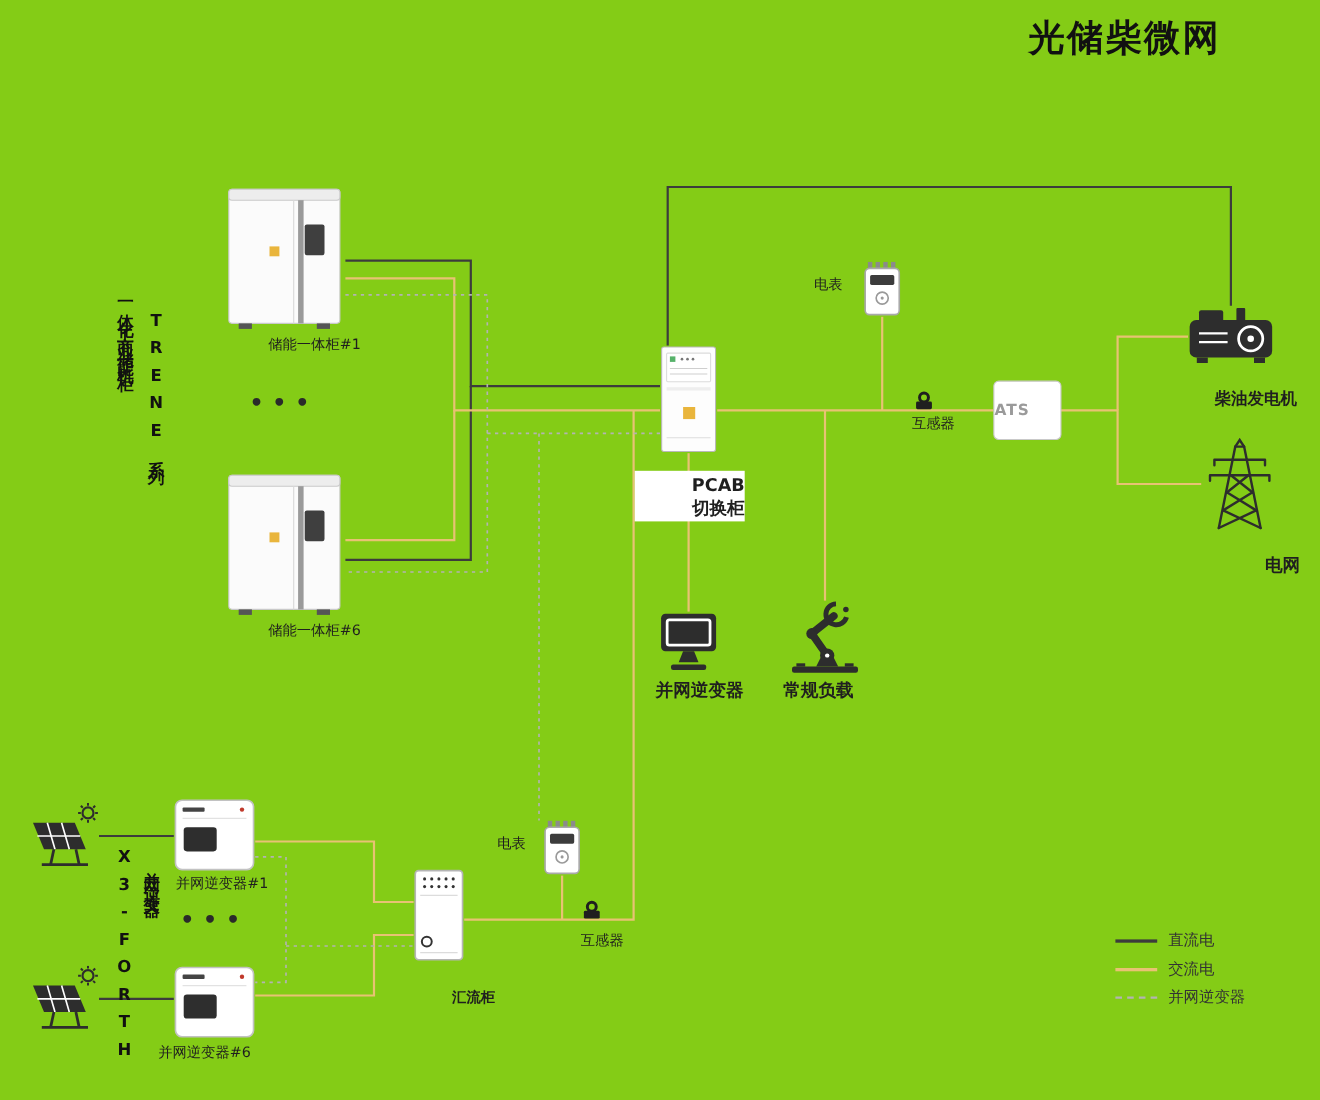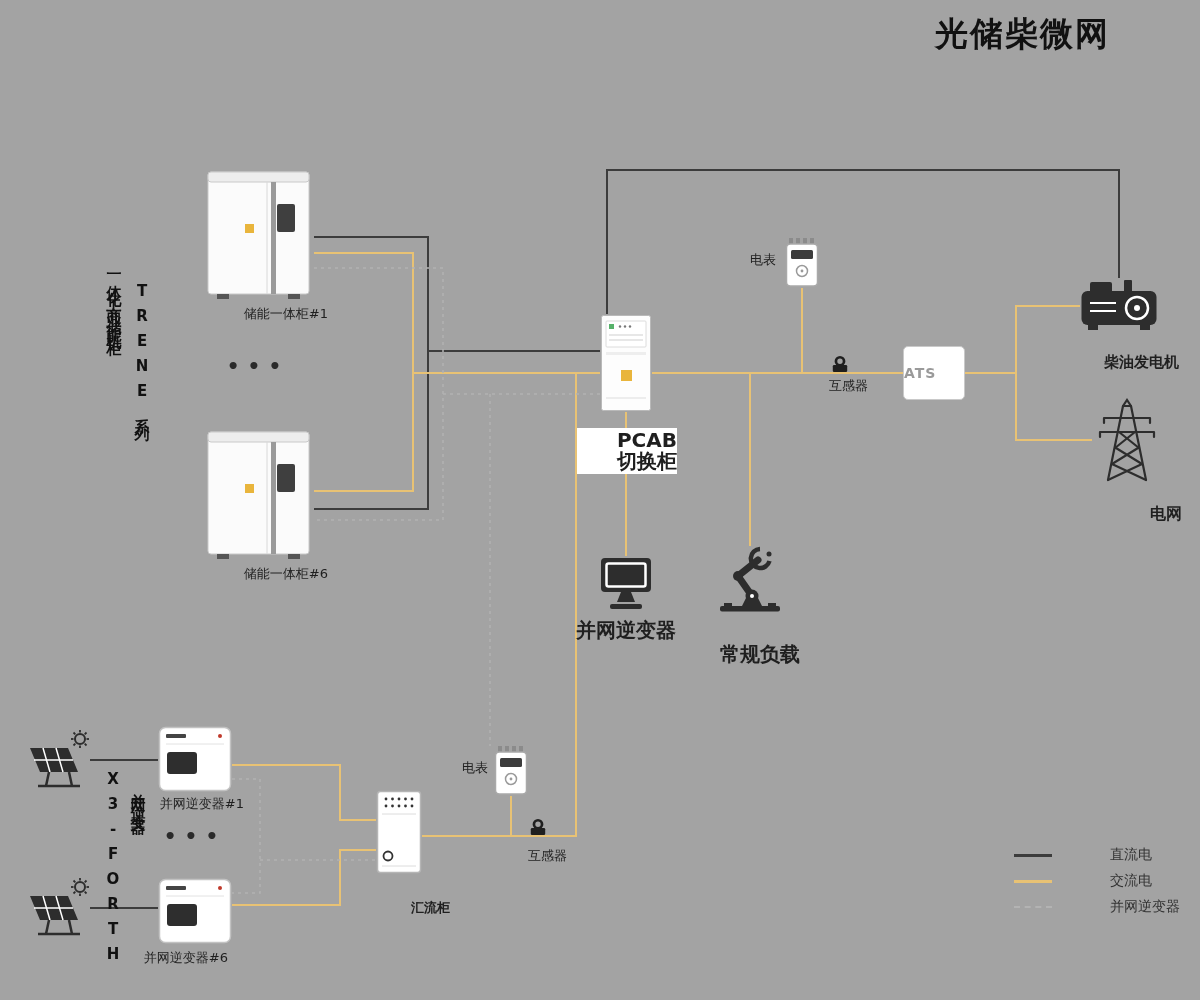--- a/index.html
+++ b/index.html
@@ -1,46 +1,46 @@
 <!DOCTYPE html>
 <html><head>
 <meta charset="utf-8">
 <style>
   html,body{margin:0;padding:0;background:#fff;}
   .stage{
-    position:relative;width:1200px;height:1000px;background:#a3a3a3;overflow:hidden;
+    position:relative;width:1200px;height:1000px;background:#84cc16;overflow:hidden;
     font-family:"DejaVu Sans","Liberation Sans",sans-serif;color:#1a1a1a;
   }
   .wires{position:absolute;left:0;top:0;z-index:0;}
   .node{position:absolute;z-index:2;}
   .label{position:absolute;z-index:3;font-size:13px;color:#1f1f1f;text-align:right;line-height:1.2;}
   .label.bold{font-weight:700;margin-top:16px;}
-  .label.big{font-size:20px;font-weight:700;}
-  .label.right{text-align:right;}
+  .label.big{font-size:16px;font-weight:700;}
+  .label.right{text-align:center;}
   .title{
     position:absolute;left:935px;top:12px;width:220px;margin:0;z-index:3;
     font-size:33px;font-weight:700;letter-spacing:2px;color:#111;text-align:left;
   }
   .vtext{
     position:absolute;z-index:3;writing-mode:vertical-rl;text-orientation:upright;
     font-size:15px;font-weight:700;letter-spacing:7px;color:#111;
   }
   .dots{
     position:absolute;z-index:3;font-size:20px;font-weight:700;letter-spacing:8px;
     color:#2a2a2a;text-align:center;
   }
   .ats{
     position:absolute;left:903px;top:346px;width:60px;height:52px;z-index:2;
     background:#fff;border:1px solid #c9c9c9;border-radius:5px;
     display:flex;align-items:center;
     font-size:14px;font-weight:700;color:#9a9a9a;letter-spacing:1px;
   }
   .pcab-label{background:#ffffff;padding:2px 0;line-height:21px;}
   .legend{position:absolute;left:1014px;top:842px;z-index:3;}
-  .legend-row{display:flex;align-items:center;height:26px;gap:48px;}
+  .legend-row{display:flex;align-items:center;height:26px;}
   .legend-line{width:38px;height:0;margin-right:10px;}
   .legend-label{font-size:14px;color:#333;}
 </style>
 </head>
 <body>
 
 <div class="stage">
 
   <svg class="wires" width="1200" height="1000" viewBox="0 0 1200 1000">
       <polyline points="314,237 428,237 428,351 600,351" fill="none" stroke="#3c3c3c" stroke-width="2"></polyline>
@@ -178,21 +178,21 @@
     <line x1="44" y1="14" x2="24" y2="30" stroke="#2d2d2d" stroke-width="7" stroke-linecap="round"></line>
     <circle cx="24" cy="30" r="5" fill="#2d2d2d"></circle>
     <line x1="24" y1="30" x2="38" y2="50" stroke="#2d2d2d" stroke-width="7" stroke-linecap="round"></line>
     <circle cx="38" cy="50" r="6.5" fill="#2d2d2d"></circle>
       <circle cx="38" cy="50" r="2" fill="#fff"></circle>
     <path d="M28,60 l4,-8 h12 l4,8 z" fill="#2d2d2d"></path>
     <rect x="10" y="57" width="8" height="3" fill="#2d2d2d"></rect>
       <rect x="54" y="57" width="8" height="3" fill="#2d2d2d"></rect>
     <rect x="6" y="60" width="60" height="5.5" rx="2" fill="#2d2d2d"></rect>
   </svg>
-  <div class="label big" style="left:700px;top:618px;width:100px;margin-top:24px;">常规负载</div>
+  <div class="label big" style="left:676px;top:618px;width:100px;">常规负载</div>
 
   <div class="vtext" style="left:104px;top:770px;">X3-FORTH</div>
   <div class="vtext" style="left:128px;top:780px;">并网逆变器</div>
 
   <svg class="node" style="left:22px;top:730px;" width="70" height="64" viewBox="0 0 70 64">
     <circle cx="58" cy="9" r="5" fill="none" stroke="#2d2d2d" stroke-width="2"></circle>
     <g stroke="#2d2d2d" stroke-width="1.8">
       <line x1="58" y1="0" x2="58" y2="2.5"></line>
         <line x1="58" y1="15.5" x2="58" y2="18"></line>
       <line x1="49" y1="9" x2="51.5" y2="9"></line>

